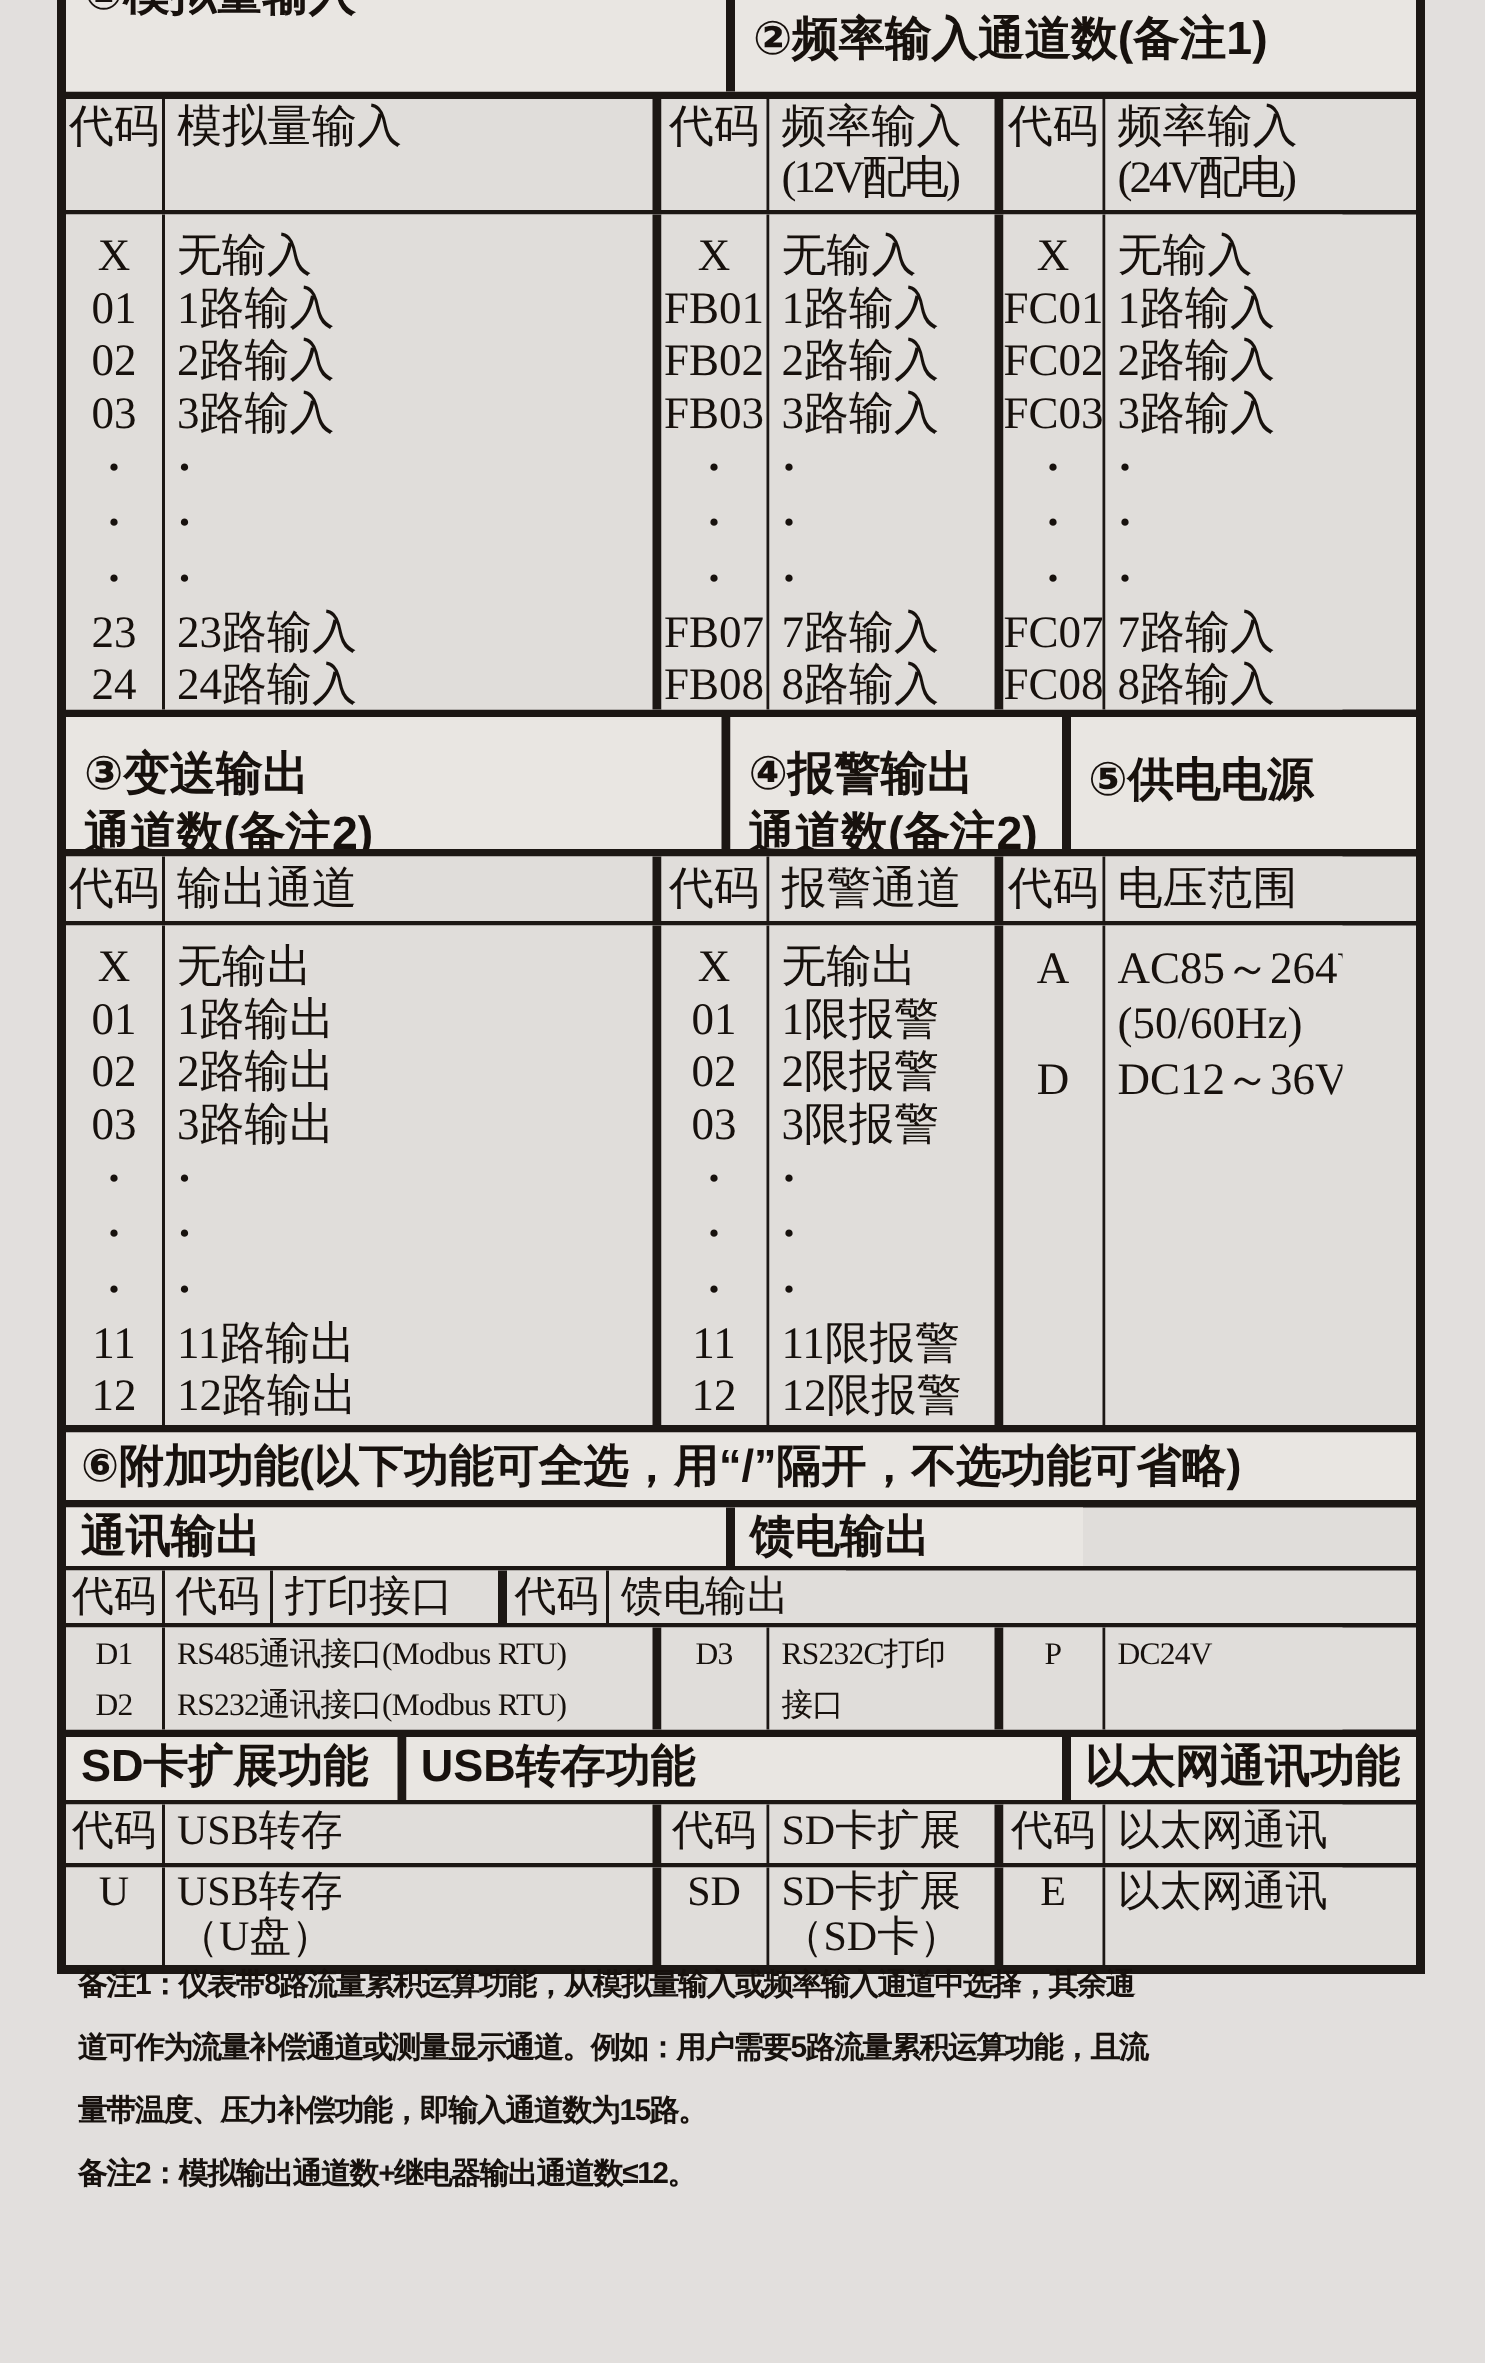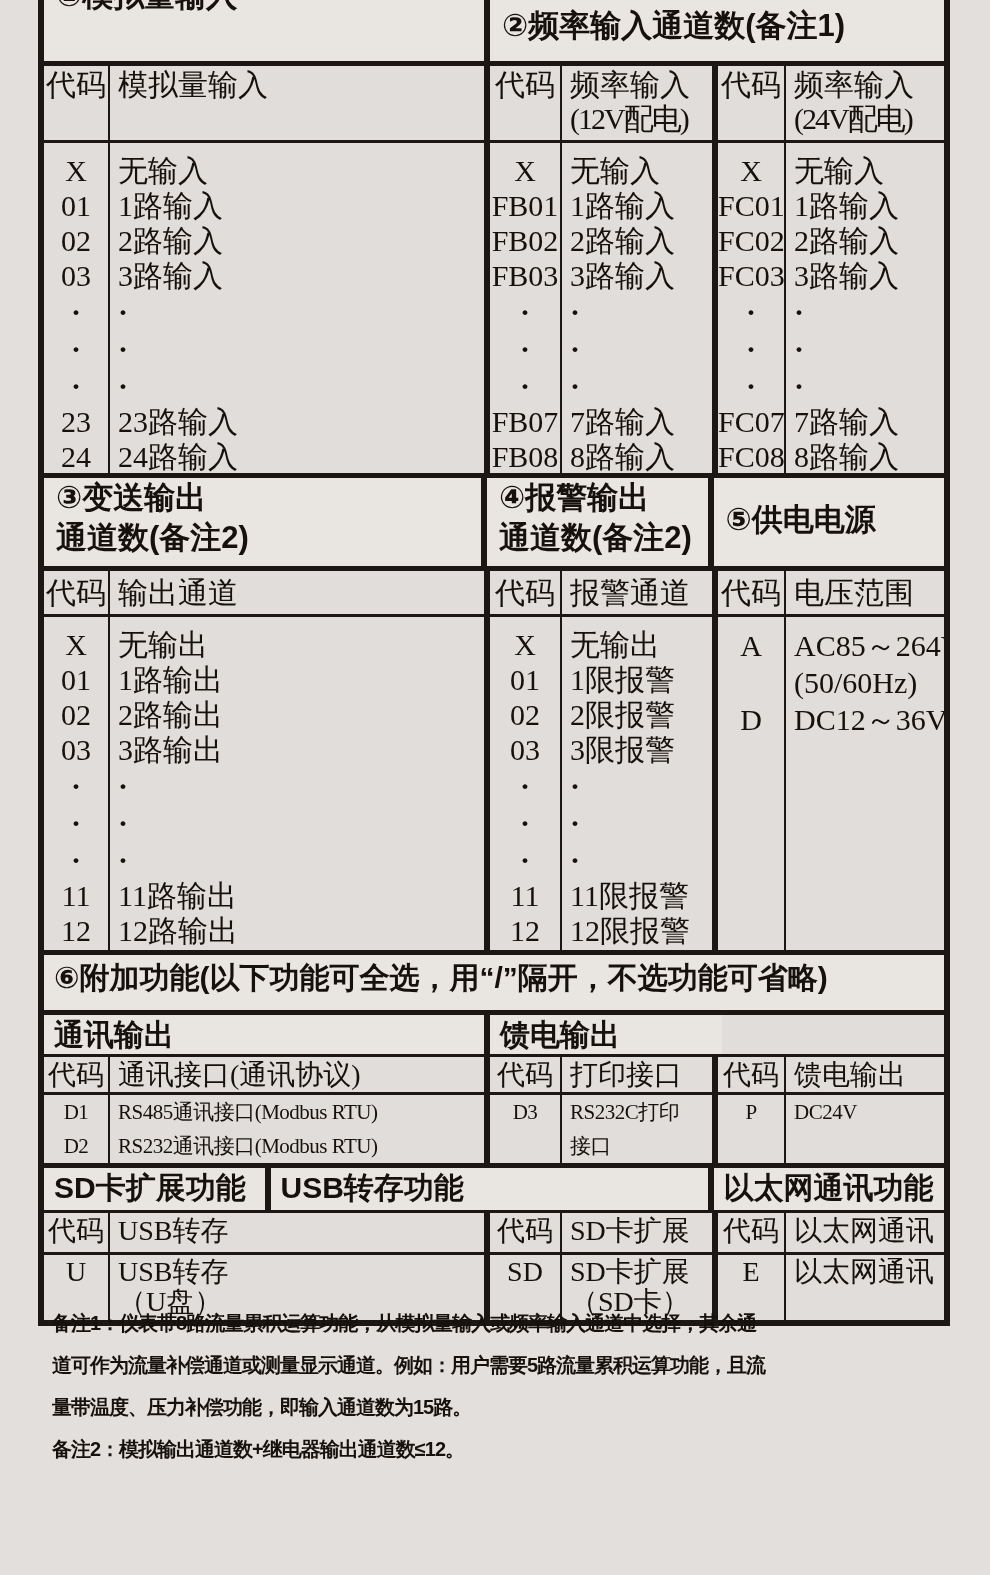--- a/index.html
+++ b/index.html
@@ -11,34 +11,34 @@
   }
   *{box-sizing:border-box;margin:0;padding:0}
   body{margin:0;background:var(--pagebg)}
   .page{position:relative;width:990px;height:1575px;background:var(--pagebg);overflow:hidden;
         color:var(--tx);font-family:"Liberation Serif","DejaVu Serif",serif;}
   .tbl{position:absolute;left:38px;top:-30px;width:912px;border:6px solid var(--bd);background:var(--cellbg)}
   .row{display:flex}
   .cell{overflow:hidden;background:var(--cellbg)}
   
   .r1{height:90px}.r2{height:77px}.r3{height:335px}.r4{height:93px}.r5{height:46px}.r6{height:338px}
-  .r7{height:60px}.r8{height:42px}.r9{height:38px}.r10{height:73px}.r11{height:45px}.r12{height:42px}.r13{height:65px}
+  .r7{height:50px}.r8{height:42px}.r9{height:38px}.r10{height:73px}.r11{height:45px}.r12{height:42px}.r13{height:65px}
   .bbT{border-bottom:5px solid var(--bd)}
   .bbt{border-bottom:3px solid var(--bd)}
   
   .wA{width:446px}.wB{width:454px}.wB2{width:228px}.wC{width:232px}.wFull{width:900px}
-  .wc1{width:66px}.wl1{width:380px}.wc3{width:72px}.wl3{width:156px}.wc5{width:68px}.wl5{width:158px}
+  .wc1{width:66px}.wl1{width:331px}.wc3{width:72px}.wl3{width:156px}.wc5{width:68px}.wl5{width:158px}
   .brT{border-right:6px solid var(--bd)}
   .brt{border-right:2px solid var(--bd)}
   
   .tcell{background:var(--titlebg);font-family:"Liberation Sans","DejaVu Sans",sans-serif;
          font-weight:700;font-size:31px;padding-left:12px}
   .tline{line-height:40px;white-space:nowrap}
   .pt30{padding-top:30px}
-  .pt2{padding-top:0}
+  .pt2{padding-top:18px}
   .pt22{padding-top:22px}
   
   .hcell{font-size:30px;line-height:34px;padding-top:2px;white-space:nowrap}
   .hcell.ctr{text-align:center}
   .hcell.pl{padding-left:8px}
   .h1line{line-height:38px;padding-top:3px}
   .hsm{font-size:28px;line-height:33px;padding-top:1px;white-space:nowrap}
   .hsm.ctr{text-align:center}
   .hsm.pl{padding-left:8px}
   .fit{letter-spacing:-2px}
@@ -246,21 +246,20 @@
       <div class="cell t6cell wFull">⑥附加功能(以下功能可全选，用“/”隔开，不选功能可省略)</div>
     </div>
 
     <div class="row r8 bbt">
       <div class="cell shcell wA brT">通讯输出</div>
       <div class="cell shcell wC">馈电输出</div>
     </div>
 
     <div class="row r9 bbt">
       <div class="cell hsm ctr wc1 brt">代码</div>
-      <div class="cell hsm pl wl1 brT">通讯接口(通讯协议)</div>
       <div class="cell hsm ctr wc3 brt">代码</div>
       <div class="cell hsm pl wl3 brT">打印接口</div>
       <div class="cell hsm ctr wc5 brt">代码</div>
       <div class="cell hsm pl wl5">馈电输出</div>
     </div>
 
     <div class="row r10 bbT">
       <div class="cell dcol ccol rows-s6 wc1 brt">
           <div class="ln">D1</div>
           <div class="ln">D2</div>

